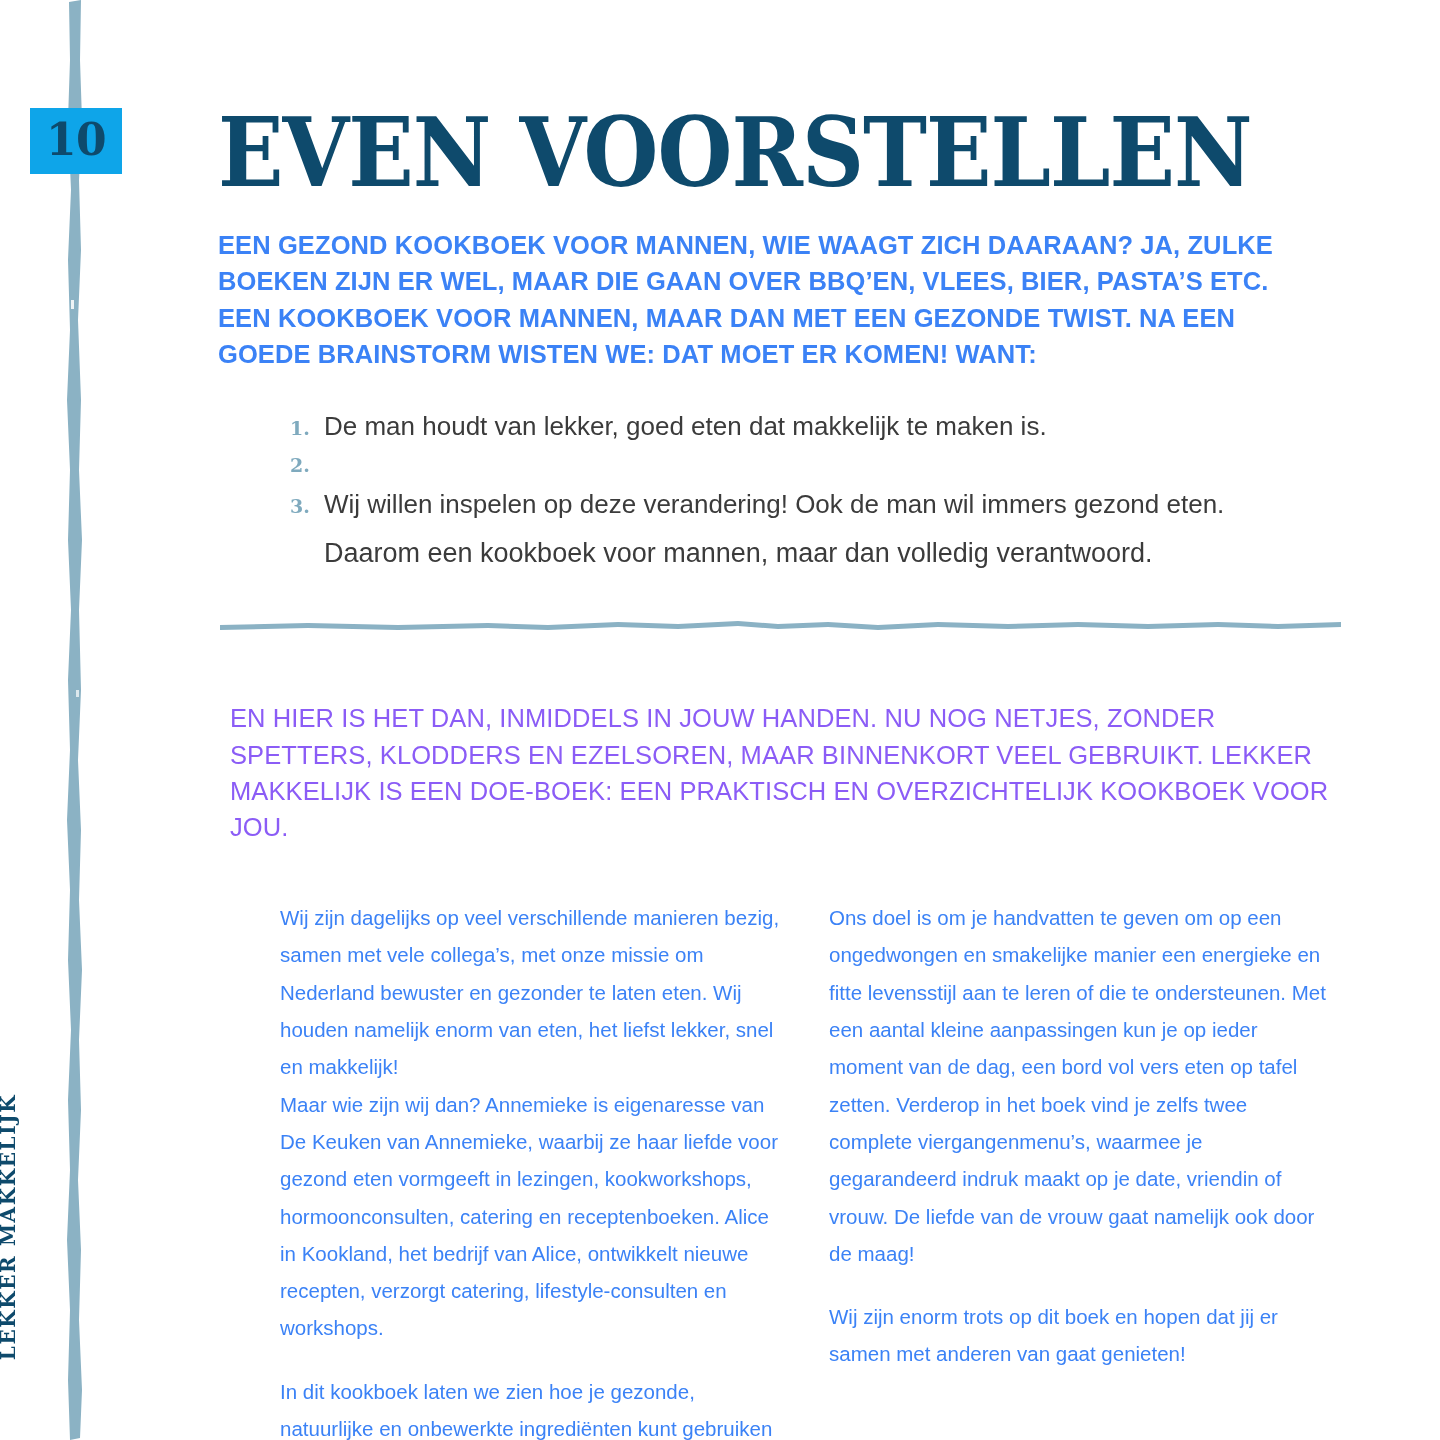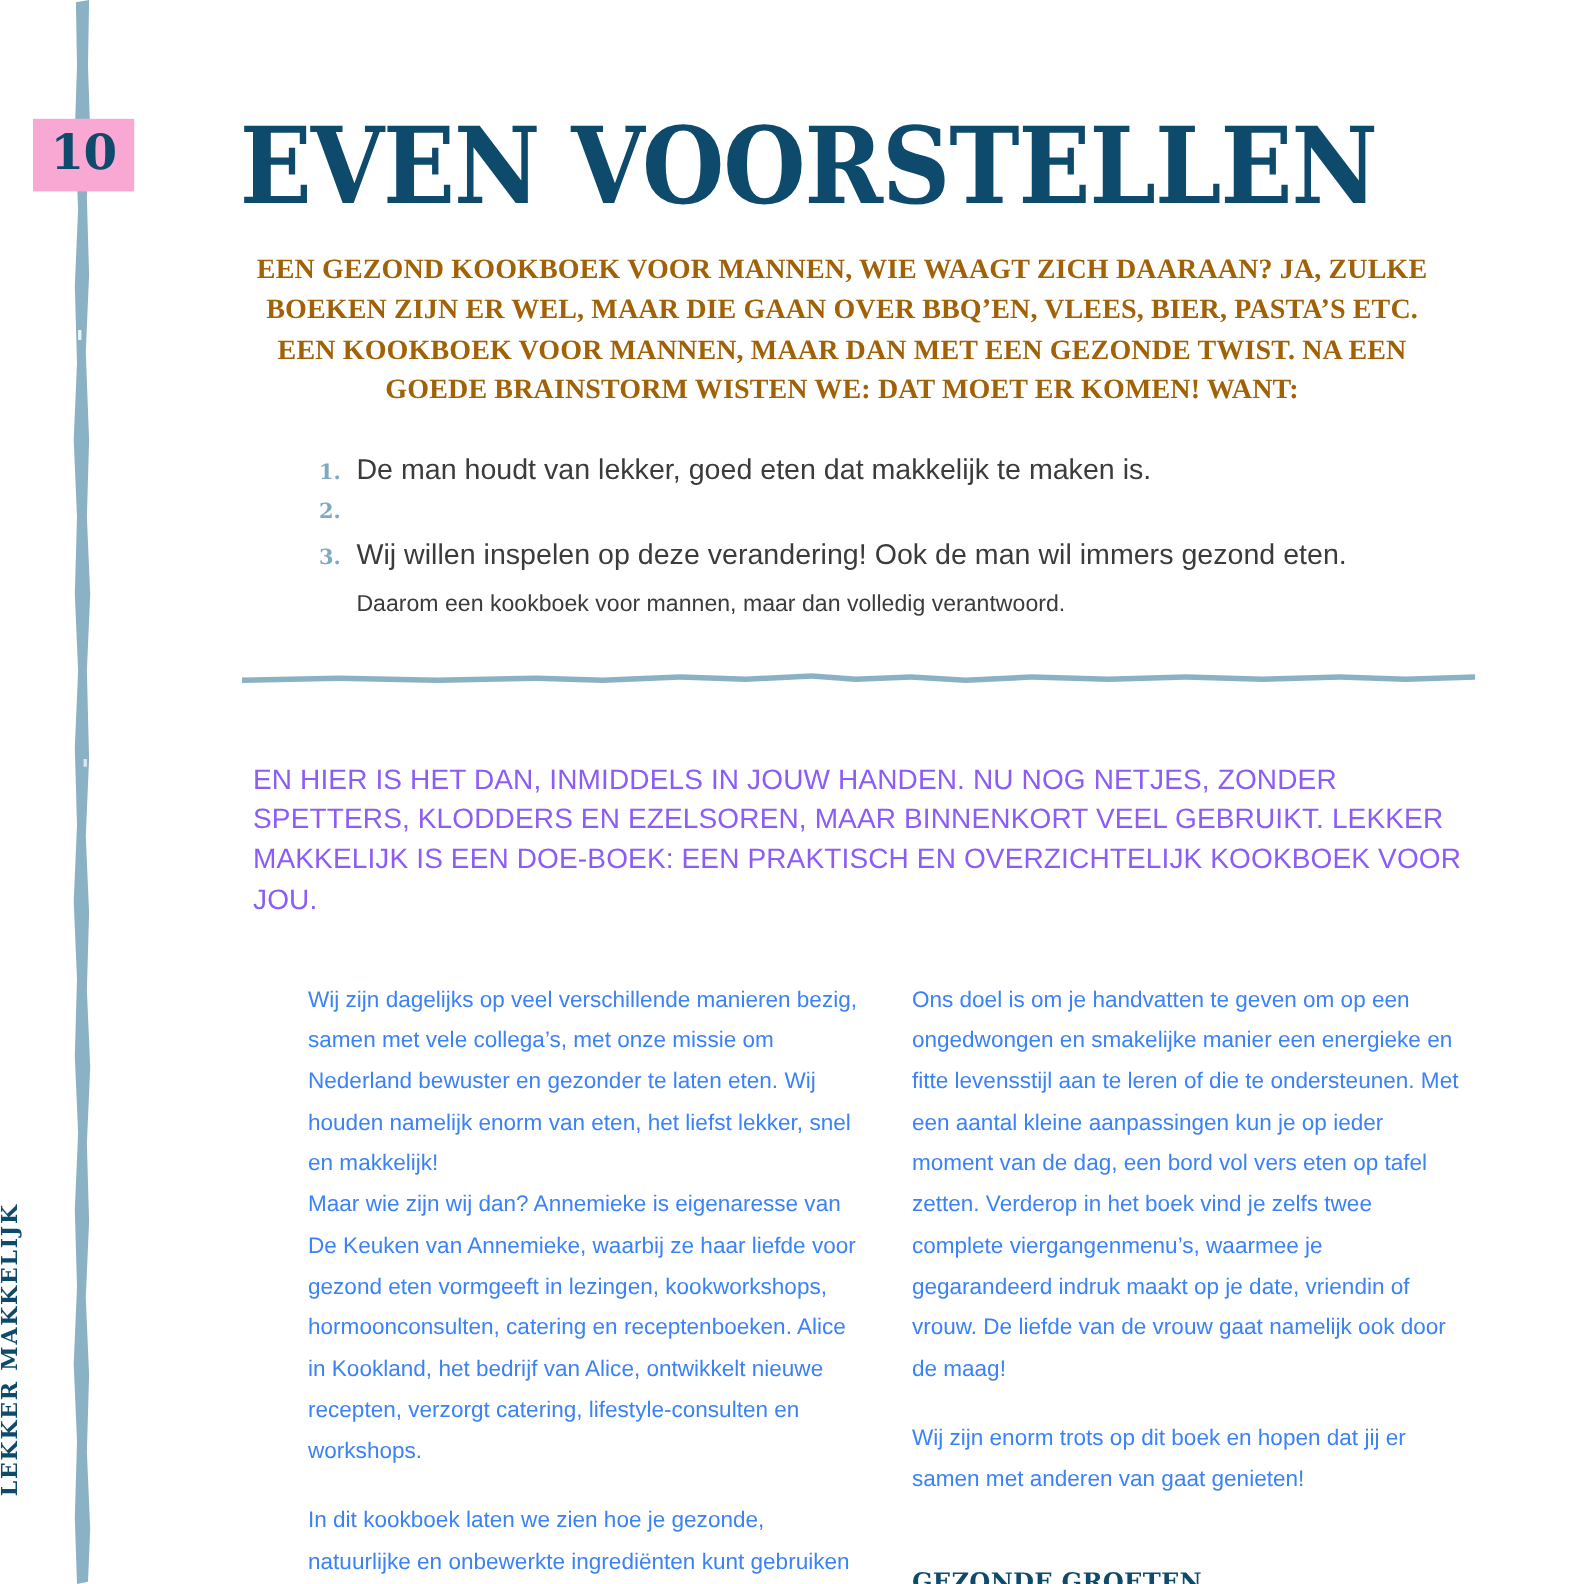--- a/index.html
+++ b/index.html
@@ -31,21 +31,21 @@
     left: 30px;
     top: 108px;
     width: 92px;
     text-align: center;
     font-family: "DejaVu Serif", "Liberation Serif", serif;
     font-weight: 700;
     font-size: 44px;
     line-height: 56px;
     letter-spacing: -0.5px;
     color: #0e4a6c;
-    background: #f9a8d4;
+    background: #0ea5e9;
     padding: 4px 0 6px 0;
   }
 
   .rail-label {
     position: absolute;
     left: -172px;
     top: 1215px;
     width: 360px;
     text-align: center;
     transform: rotate(-90deg);
@@ -76,27 +76,26 @@
     letter-spacing: -1px;
     color: #0e4a6c;
     transform: scaleY(1.12);
     transform-origin: left top;
   }
 
   .lede {
     margin: 0;
     padding-top: 52px;
     width: 1095px;
-    font-family: Liberation Serif, serif;
+    font-family: Liberation Sans, sans-serif;
     font-weight: 700;
     font-size: 25.5px;
     line-height: 1.42;
     letter-spacing: 0.1px;
-    color: #a16207;
-    text-align: center;
+    color: #3b82f6;
   }
 
   
   .num-list {
     margin: 0;
     padding: 34px 0 0 72px;
     list-style: none;
   }
   .num-row {
     display: flex;
@@ -114,21 +113,21 @@
     font-family: "Liberation Sans", sans-serif;
     font-weight: 300;
     font-size: 26px;
     line-height: 1.55;
     color: #3b3b3b;
   }
   .num-cont {
     padding-left: 34px;
     font-family: "Liberation Sans", sans-serif;
     font-weight: 300;
-    font-size: 21px;
+    font-size: 27px;
     line-height: 1.55;
     color: #3b3b3b;
   }
 
   
   .divider {
     margin-top: 44px;
     width: 1125px;
     height: 14px;
   }

